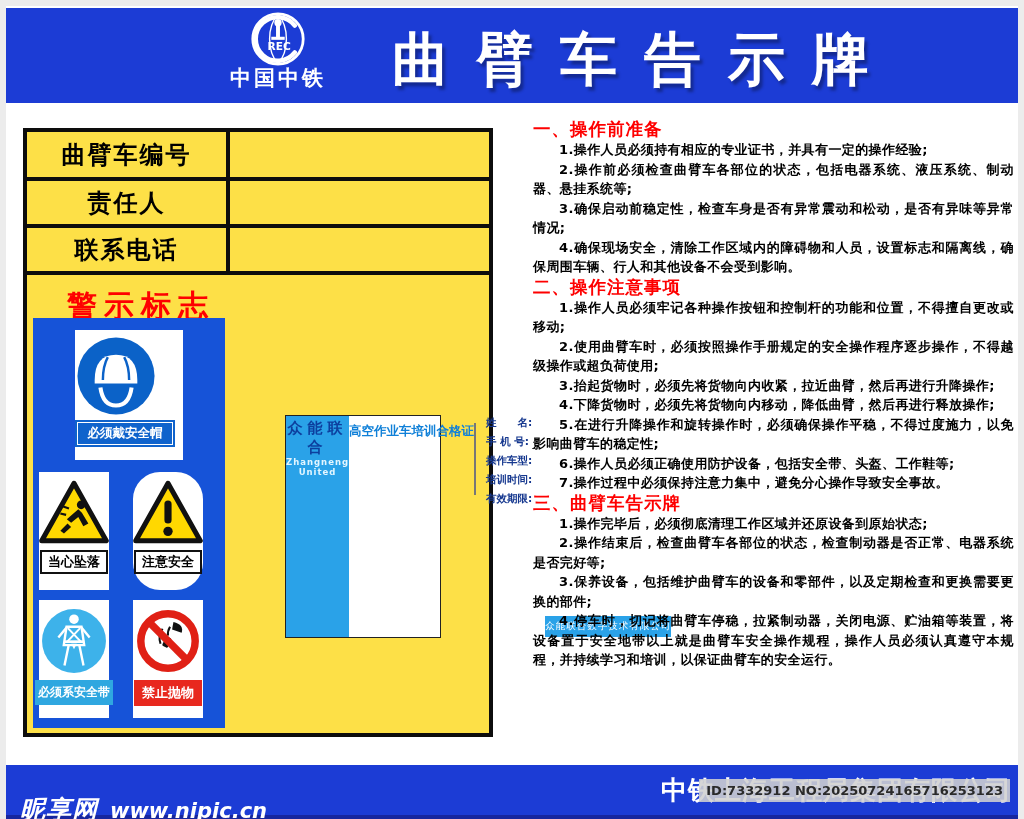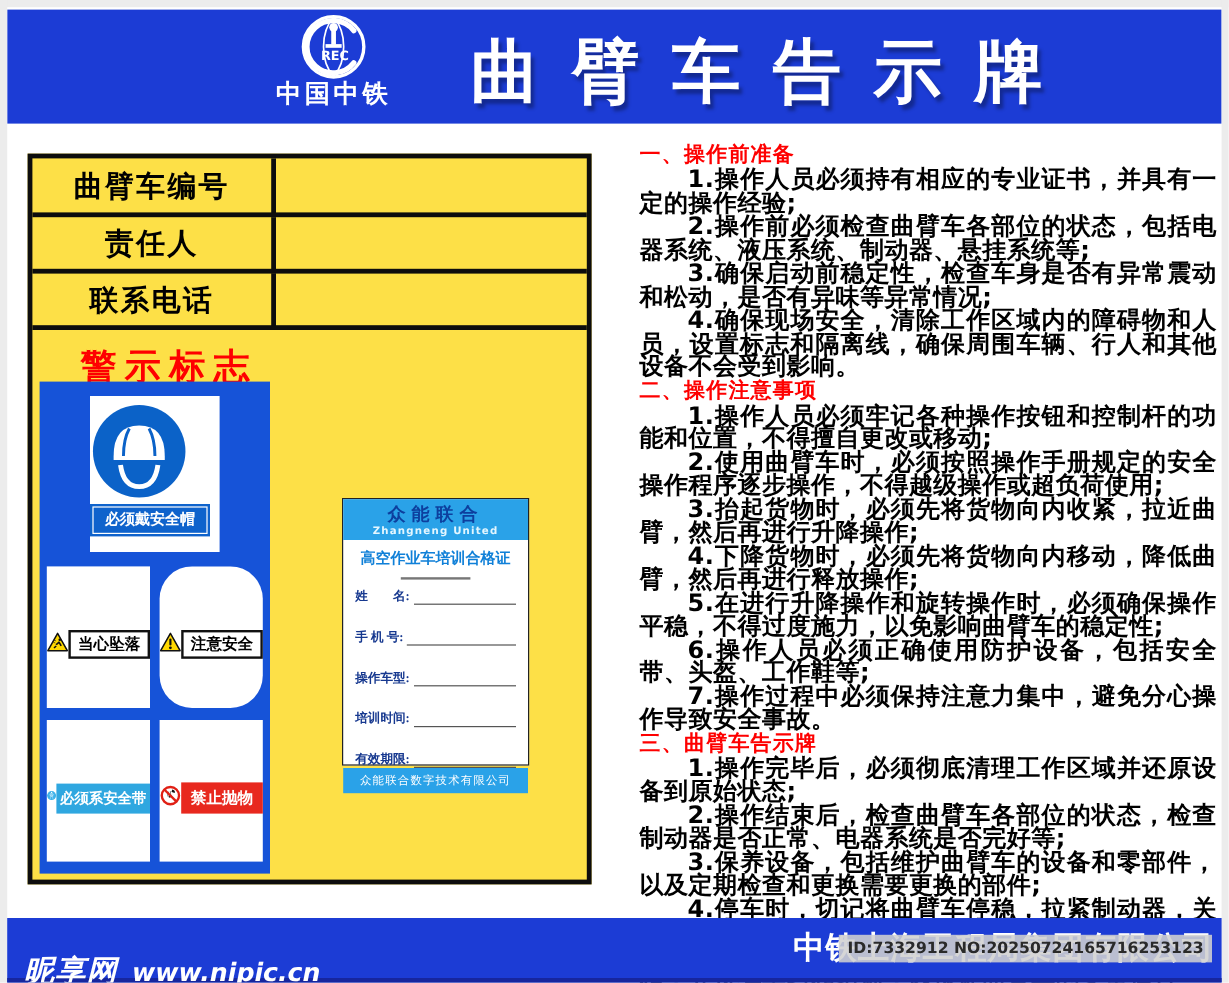--- a/index.html
+++ b/index.html
@@ -28,47 +28,47 @@
   .warn-title { margin:11px 0 0 40px; color:#fe0000; font-size:30px; font-weight:900; letter-spacing:7px; }
 
   
   .sign-panel { position:absolute; left:6px; top:186px; width:192px; height:410px; background:#1653d8; }
   .big-card { position:absolute; left:42px; top:12px; width:108px; height:130px; background:#fff;
               display:flex; flex-direction:column; align-items:flex-start; }
   .big-card svg { margin-top:5px; }
   .band { margin-top:3px; background:#0f63cc; padding:2px; width:100px; }
   .band-in { border:1px solid #fff; color:#fff; font-size:12.5px; font-weight:700;
              text-align:center; padding:2px 0; white-space:nowrap; }
-  .small-card { position:absolute; width:86px; height:118px; background:#fff;
-                display:flex; align-items:center; padding-top:7px; }
+  .small-card { position:absolute; width:70px; height:118px; background:#fff;
+                display:flex; flex-direction:column; align-items:center; padding-top:7px; }
   .sc1 { left:6px;  top:154px; }  .sc2 { left:100px; top:154px;border-radius:27px; }
   .sc3 { left:6px;  top:282px; }  .sc4 { left:100px; top:282px; }
   .sc-label { margin-top:5px; font-size:13px; font-weight:800; white-space:nowrap; }
   .lbl-warn  { background:#fff; border:2px solid #111; color:#000; padding:1px 6px; }
   .lbl-belt  { background:#2fa7e0; color:#fff; padding:4px 3px; font-size:12px; }
   .lbl-throw { background:#e8281e; color:#fff; padding:4px 8px; }
 
   
   .certificate { position:absolute; left:258px; top:283px; width:156px; height:223px;
-                 border:1px solid #222; background:#fff; display:flex; flex-direction:column; }
+                 border:1px solid #222; background:#fff; display:flex; flex-direction:row; }
   .cert-head { background:#2aa2e8; text-align:center; padding:3px 0 2px; }
   .cert-company { color:#0d3f9e; font-weight:900; font-size:15px; letter-spacing:5px; }
   .cert-company-en { color:#e3f6ff; font-size:8.5px; font-weight:700; letter-spacing:1px; }
   .cert-title { color:#1080d8; font-weight:900; font-size:12.5px; text-align:center; margin-top:7px; white-space:nowrap; }
   .photo { width:58px; height:72px; border:1px solid #777; margin:7px auto 7px; }
-  .fields { padding:0 10px; display:flex; flex-direction:column; gap:20px;font-family:Liberation Serif, serif; }
+  .fields { padding:0 10px; display:flex; flex-direction:column; gap:5px; }
   .frow { display:flex; align-items:flex-end; font-size:10.5px; color:#16388f; font-weight:800; white-space:nowrap; }
   .frow .line { flex:1; border-bottom:1px solid #555; height:11px; margin-left:3px; }
   .cert-foot { margin-top:auto; background:#2aa2e8; color:#fff; font-size:9.5px;
                text-align:center; padding:4px 0; letter-spacing:1px; white-space:nowrap; }
 
   
   .instructions { position:absolute; left:527px; top:113px; width:481px; color:#000; }
   .sec-h { color:#fe0000; font-size:17.5px; font-weight:900; line-height:21px; letter-spacing:1px; }
-  .item  { font-size:20px; font-weight:700; line-height:19.5px; letter-spacing:0.4px;
+  .item  { font-size:13px; font-weight:700; line-height:19.5px; letter-spacing:0.4px;
            text-indent:2em; text-align:justify; }
 
   
   .footer { position:absolute; left:-6px; right:-6px; bottom:0; height:54px; background:#1c3cd5;
             border-bottom:4px solid #17269e; }
   .nipic { position:absolute; left:20px; top:50%; transform:translateY(-50%);
            display:flex; align-items:baseline; gap:12px; color:#fff; font-style:italic; }
   .nipic-name { font-size:25px; font-weight:900; letter-spacing:1px; }
   .nipic-url  { font-size:21px; font-weight:800;margin-top:44px; }
   .company-wrap { position:absolute; right:12px; top:50%; transform:translateY(-50%); white-space:nowrap; }

